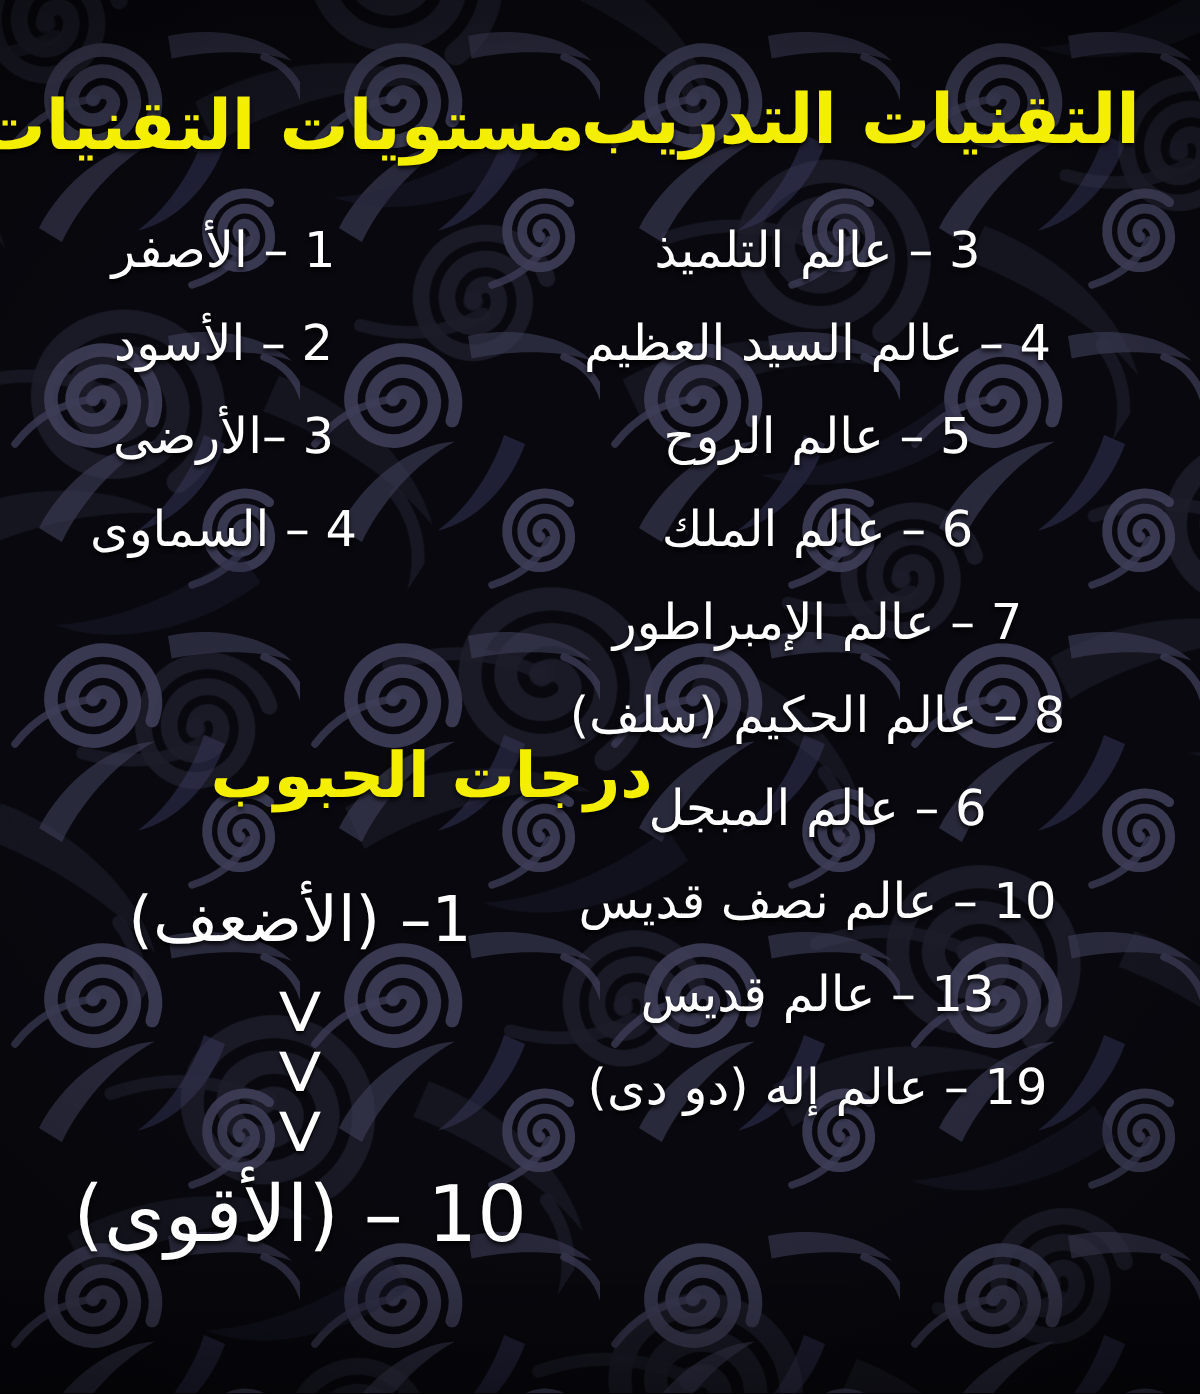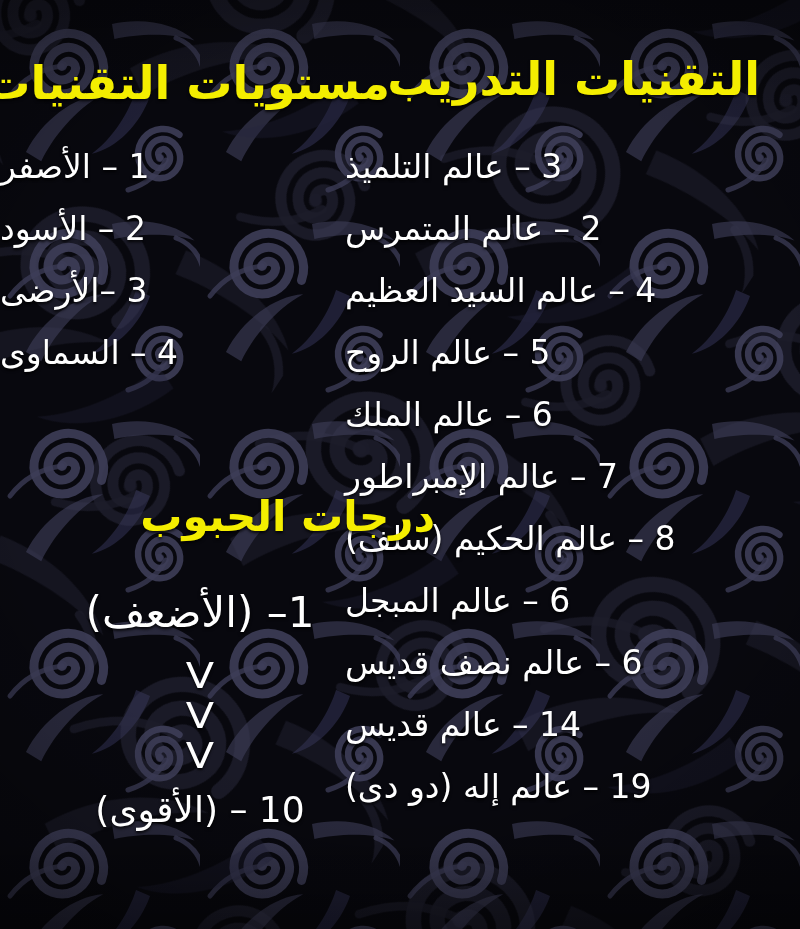--- a/index.html
+++ b/index.html
@@ -37,35 +37,35 @@
   }
   .heading-training{top:52px;right:40px;width:340px;}
   .heading-techniques{top:56px;left:10px;width:380px;}
   .heading-grades{top:492px;left:0;width:400px;font-size:42px;padding-left:35px;}
 
   .list{position:absolute;list-style:none;margin:0;padding:0;}
   .list .row{
     height:62px;line-height:62px;
     color:var(--text,#ffffff);
     font-size:33px;
-    text-align:left;
+    text-align:center;
     white-space:nowrap;
     text-shadow:0 2px 3px rgba(0,0,0,.85);
   }
   .list-training{top:136px;right:55px;width:400px;}
   .list-techniques{top:136px;left:0;width:298px;}
 
   .grades{position:absolute;top:560px;left:0;width:400px;text-align:center;color:var(--text,#ffffff);}
   .grade-line{
     font-size:42px;line-height:54px;
     text-shadow:0 2px 3px rgba(0,0,0,.85);
     white-space:nowrap;
   }
   .grade-weakest{margin-top:26px;}
-  .grade-strongest{margin-top:6px;font-size:36px;line-height:56px;}
+  .grade-strongest{margin-top:6px;font-size:52px;line-height:56px;}
   .chevrons{margin-top:16px;}
   .chevron{
     font-size:36px;line-height:40px;
     font-weight:400;
     letter-spacing:0;
     transform:scaleX(1.15);
     text-shadow:0 2px 2px rgba(0,0,0,.8);
   }
 </style>
 </head>
@@ -108,29 +108,28 @@
     <rect width="800" height="929" fill="url(#dmk1)"></rect>
     <rect width="800" height="929" fill="url(#dmk2)" opacity="0.38"></rect>
   </svg>
 
   <div class="vignette"></div>
 
   <section>
     <h1 class="heading heading-training">التقنيات التدريب</h1>
     <ul class="list list-training">
       <li class="row">3 – عالم التلميذ</li>
-      <li class="row">2 – عالم المتمرس</li>
       <li class="row">4 – عالم السيد العظيم</li>
       <li class="row">5 – عالم الروح</li>
       <li class="row">6 – عالم الملك</li>
       <li class="row">7 – عالم الإمبراطور</li>
       <li class="row">8 – عالم الحكيم (سلف)</li>
       <li class="row">6 – عالم المبجل</li>
-      <li class="row">6 – عالم نصف قديس</li>
-      <li class="row">14 – عالم قديس</li>
+      <li class="row">10 – عالم نصف قديس</li>
+      <li class="row">13 – عالم قديس</li>
       <li class="row">19 – عالم إله (دو دى)</li>
     </ul>
   </section>
 
   <section>
     <h1 class="heading heading-techniques">مستويات التقنيات</h1>
     <ul class="list list-techniques">
       <li class="row">1 – الأصفر</li>
       <li class="row">2 – الأسود</li>
       <li class="row">3 –الأرضى</li>

